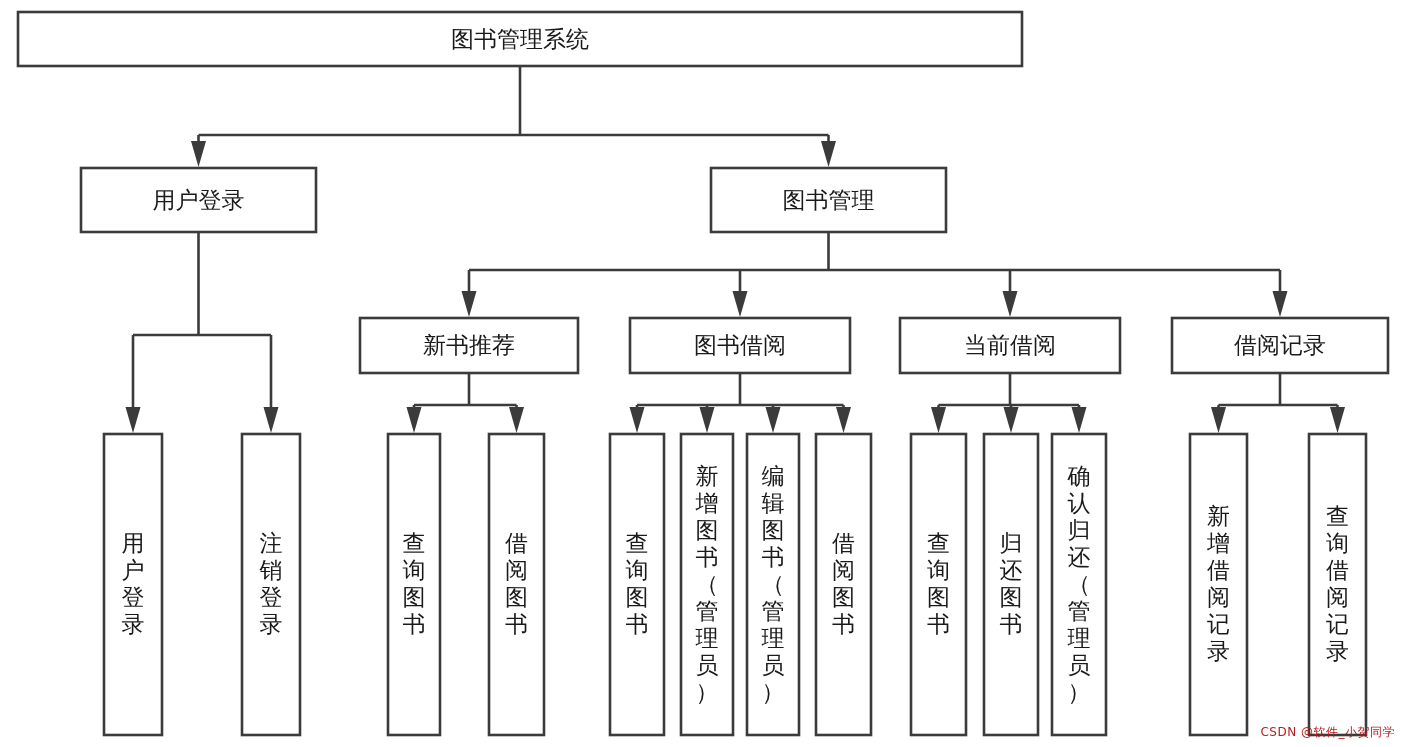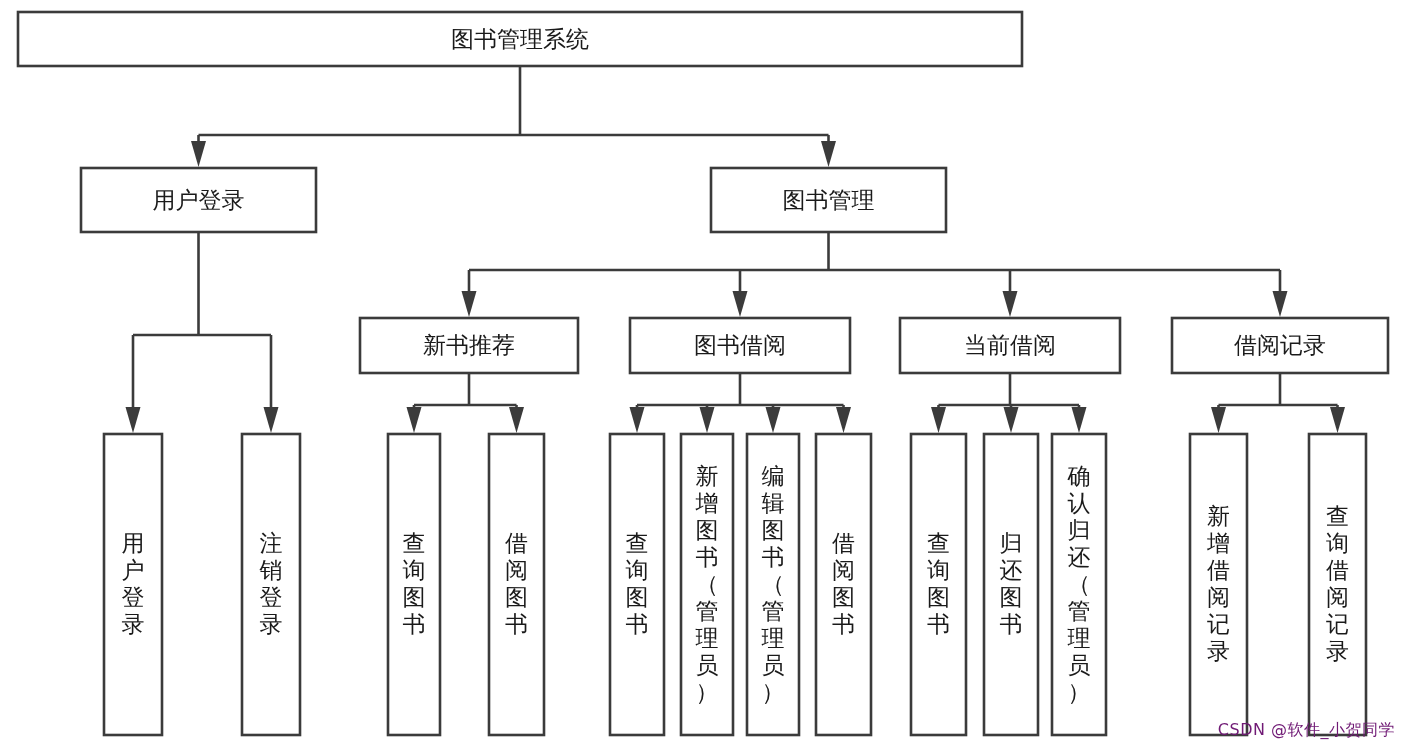--- a/index.html
+++ b/index.html
@@ -53,22 +53,22 @@
     font-family: "DejaVu Sans", "Liberation Sans", sans-serif;
     font-size: 23px;
     text-anchor: middle;
     dominant-baseline: middle;
   }
   .watermark-text {
     position: absolute;
     right: 10px;
     bottom: 6px;
     font-family: "DejaVu Sans", "Liberation Sans", sans-serif;
-    font-size: 16px;
-    color: #701a75;
+    font-size: 12px;
+    color: #b91c1c;
     white-space: nowrap;
     letter-spacing: 0.5px;
     pointer-events: none;
   }
 </style>
 </head>
 <body>
 
 <div id="diagram-root">
   <svg class="diagram-canvas" viewBox="0 0 1405 747" xmlns="http://www.w3.org/2000/svg">

